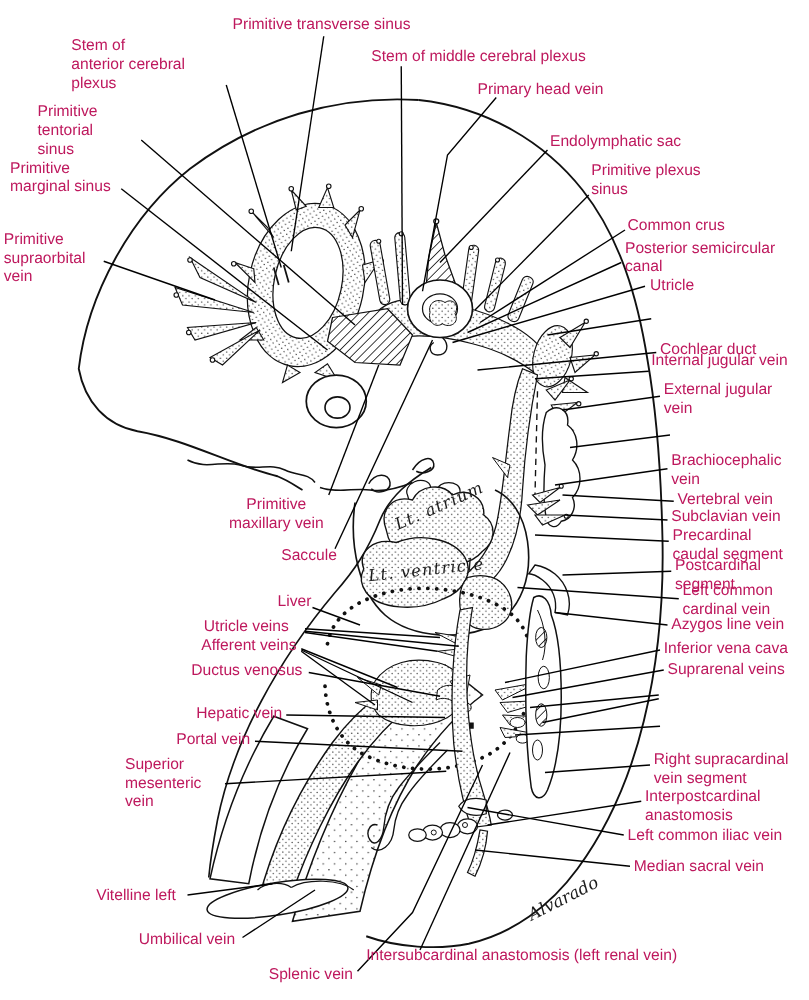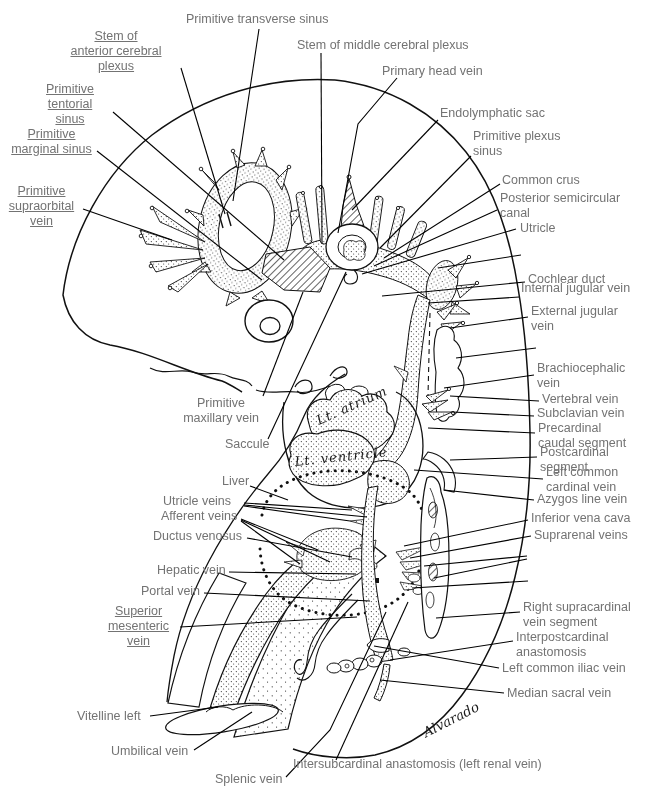--- a/index.html
+++ b/index.html
@@ -1,21 +1,21 @@
 <!DOCTYPE html>
 <html><head>
 <meta charset="utf-8">
 <style>
   html,body{margin:0;padding:0;background:#fff;}
   .stage{position:relative;width:647px;height:800px;background:#ffffff;overflow:hidden;
          font-family:"Liberation Sans",sans-serif;}
   .stage svg{position:absolute;left:0;top:0;}
-  .lbl{position:absolute;font-size:12.5px;line-height:14.8px;color:#737373;
+  .lbl{position:absolute;font-size:12.5px;line-height:14.8px;color:#be185d;
        white-space:pre-line;}
-  .r{text-align:center;text-decoration:underline;}
+  .r{text-align:left;}
   .c{text-align:center;}
   .hand{position:absolute;font-family:"DejaVu Serif",serif;font-style:italic;
         color:#1b1b1b;white-space:nowrap;}
 </style>
 </head>
 <body>
 
 <div class="stage">
 
 <svg width="647" height="800" viewBox="0 0 647 800">

